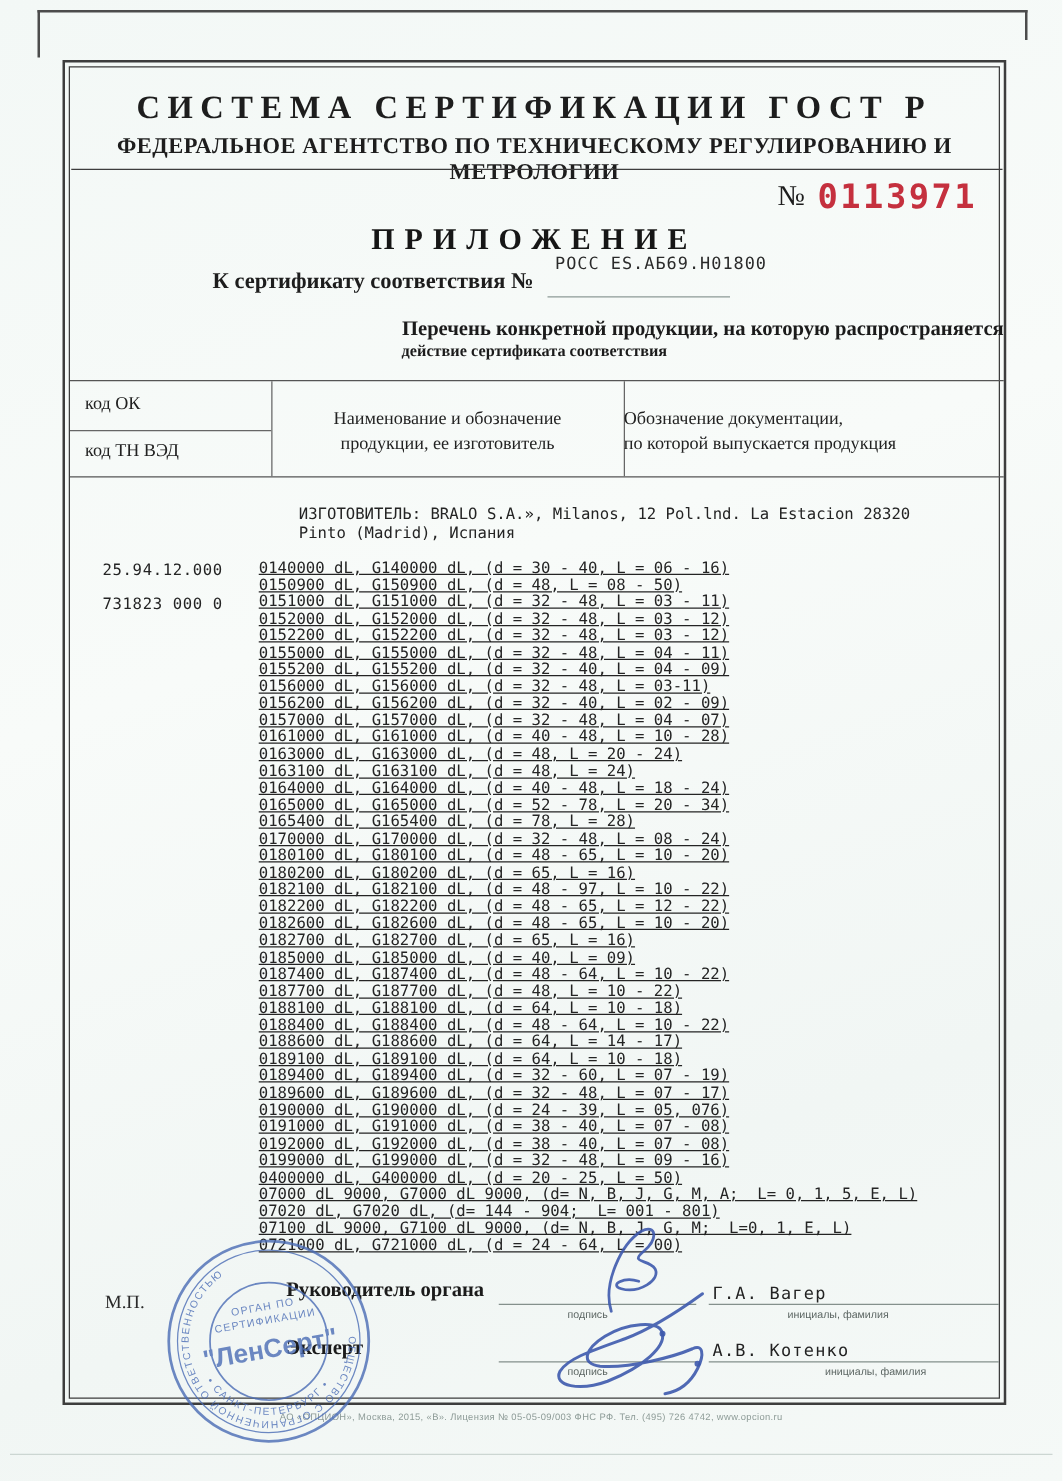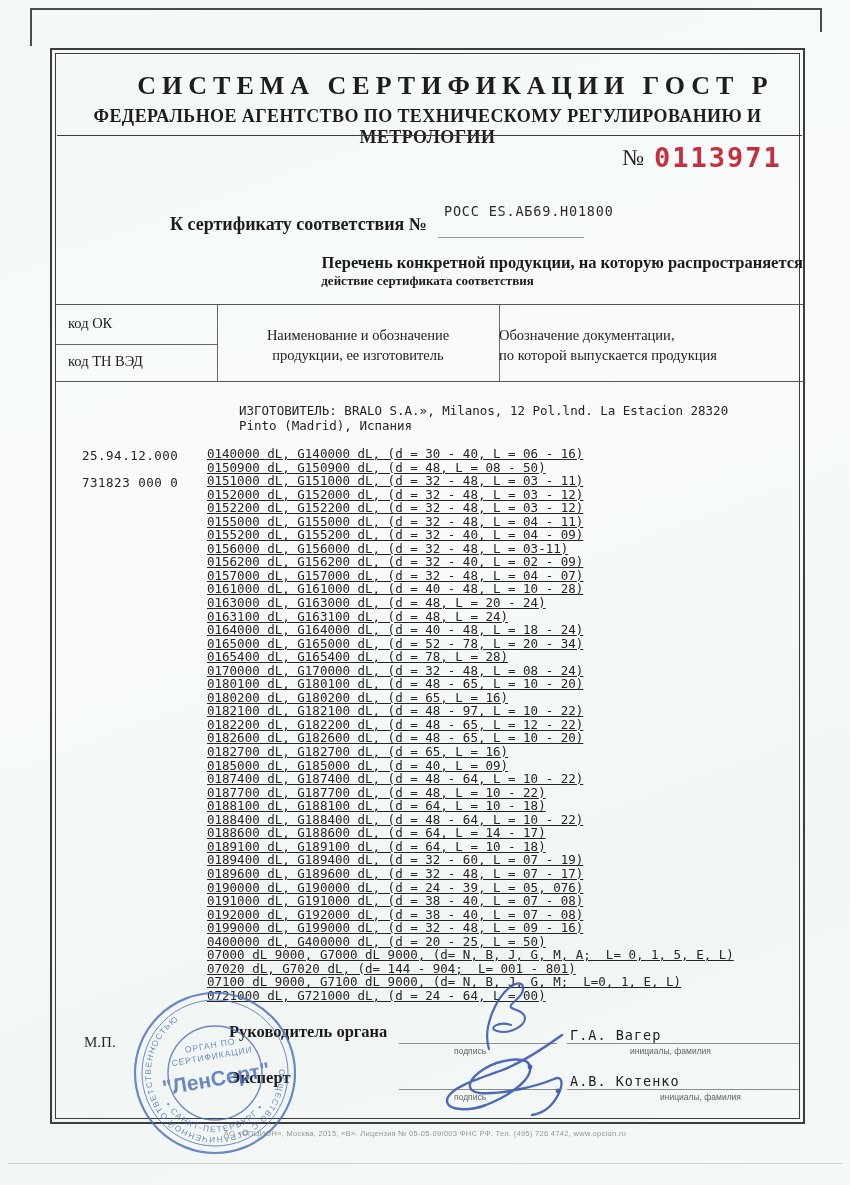--- a/index.html
+++ b/index.html
@@ -19,21 +19,21 @@
   .outer-left   { position:absolute; left:30px; top:8px; height:38px; border-left:2px solid #4c4c4c; }
   .outer-right  { position:absolute; left:820px; top:8px; height:24px; border-left:2px solid #4c4c4c; }
   .outer-bottom { position:absolute; left:8px; top:1163px; width:834px; border-top:1px solid #ccd6d2; }
 
   
   .cert { position:absolute; left:50px; top:48px; width:755px; height:1076px; border:2px solid #3d3d3d; background:transparent; }
   .cert-inner-border { position:absolute; inset:3px; border:1px solid #3d3d3d; pointer-events:none; }
 
   .hdr-title {
     position:absolute; top:21px; left:0; width:100%; text-align:center;
-    font-size:26px; font-weight:700; letter-spacing:6px; color:#1d1d1d;margin-left:28px;
+    font-size:26px; font-weight:700; letter-spacing:6px; color:#1d1d1d;
   }
   .hdr-sub {
     position:absolute; top:56px; left:0; width:100%; text-align:center;
     font-size:18px; font-weight:700; letter-spacing:0.4px; color:#1d1d1d;
   }
   .hdr-sep { position:absolute; top:85px; left:5px; width:745px; border-top:1.6px solid #3d3d3d; }
 
   .doc-number { position:absolute; top:92px; left:570px; white-space:nowrap; }
   .doc-number .no-sign { font-size:23px; color:#1d1d1d; font-weight:400; margin-right:10px; }
   .doc-number .no-value { font-family:"DejaVu Sans Mono", monospace; font-size:27px; font-weight:700; letter-spacing:2px; vertical-align:-2px;margin-top:44px; }
@@ -110,20 +110,21 @@
     <div class="cert-inner-border"></div>
 
     <div class="hdr-title">СИСТЕМА СЕРТИФИКАЦИИ ГОСТ Р</div>
     <div class="hdr-sub">ФЕДЕРАЛЬНОЕ АГЕНТСТВО ПО ТЕХНИЧЕСКОМУ РЕГУЛИРОВАНИЮ И МЕТРОЛОГИИ</div>
     <div class="hdr-sep"></div>
 
     <div class="doc-number">
       <span class="no-sign">№</span><span class="no-value" id="no-value" style="color: rgb(197, 48, 62);">0113971</span>
     </div>
 
+    <div class="doc-title">ПРИЛОЖЕНИЕ</div>
 
     <div class="cert-line-label">К сертификату соответствия №</div>
     <div class="cert-line-value">РОСС ES.АБ69.Н01800</div>
     <div class="cert-line-rule"></div>
 
     <div class="list-title-1">Перечень конкретной продукции,  на которую распространяется</div>
     <div class="list-title-2">действие сертификата соответствия</div>
 
     <div class="tbl">
       <div class="tbl-v1"></div>

